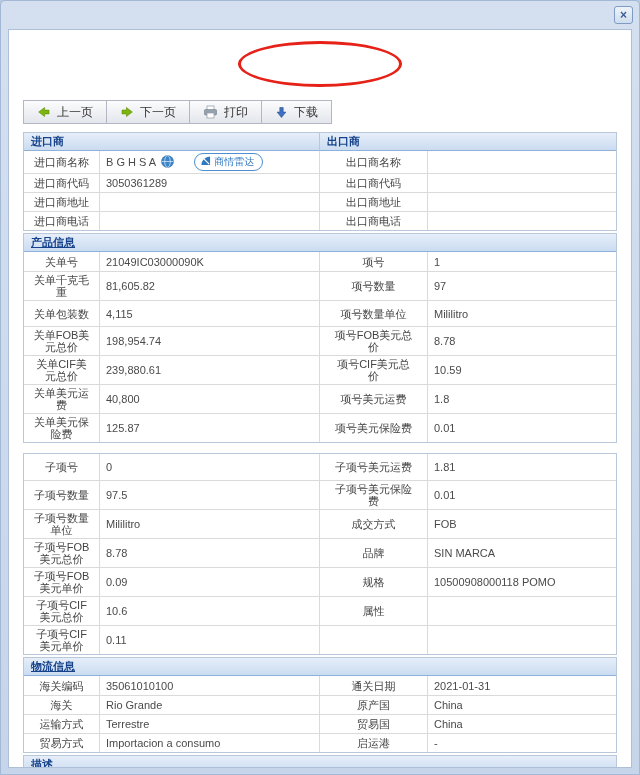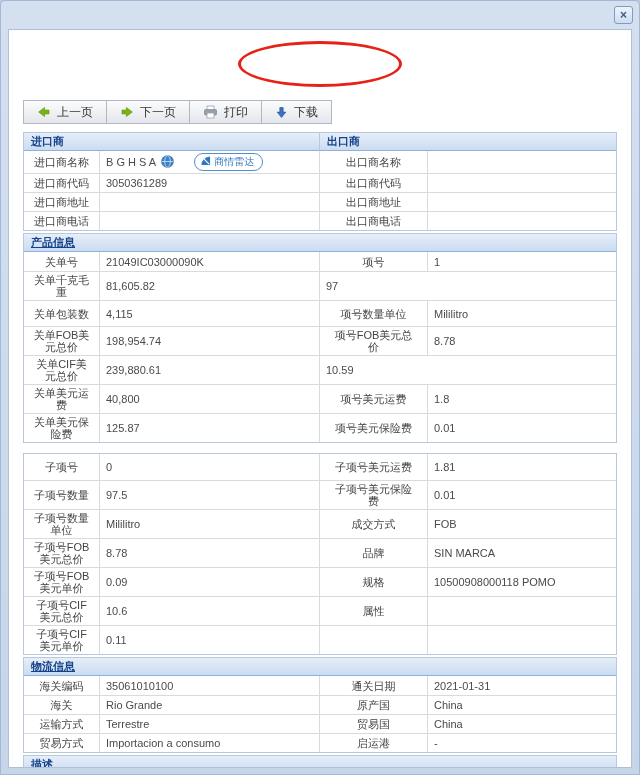--- a/index.html
+++ b/index.html
@@ -170,37 +170,39 @@
         </div>
       <div class="row h19">
         <div class="cell lab">关单号</div>
         <div class="cell val">21049IC03000090K</div>
         <div class="cell lab2">项号</div>
         <div class="cell val2">1</div>
       </div>
       <div class="row h26">
         <div class="cell lab">关单千克毛重</div>
         <div class="cell val">81,605.82</div>
+        <div class="cell lab2">项号数量</div>
         <div class="cell val2">97</div>
       </div>
       <div class="row h26">
         <div class="cell lab">关单包装数</div>
         <div class="cell val">4,115</div>
         <div class="cell lab2">项号数量单位</div>
         <div class="cell val2">Mililitro</div>
       </div>
       <div class="row h26">
         <div class="cell lab">关单FOB美元总价</div>
         <div class="cell val">198,954.74</div>
         <div class="cell lab2">项号FOB美元总价</div>
         <div class="cell val2">8.78</div>
       </div>
       <div class="row h26">
         <div class="cell lab">关单CIF美元总价</div>
         <div class="cell val">239,880.61</div>
+        <div class="cell lab2">项号CIF美元总价</div>
         <div class="cell val2">10.59</div>
       </div>
       <div class="row h26">
         <div class="cell lab">关单美元运费</div>
         <div class="cell val">40,800</div>
         <div class="cell lab2">项号美元运费</div>
         <div class="cell val2">1.8</div>
       </div>
       <div class="row h26">
         <div class="cell lab">关单美元保险费</div>

